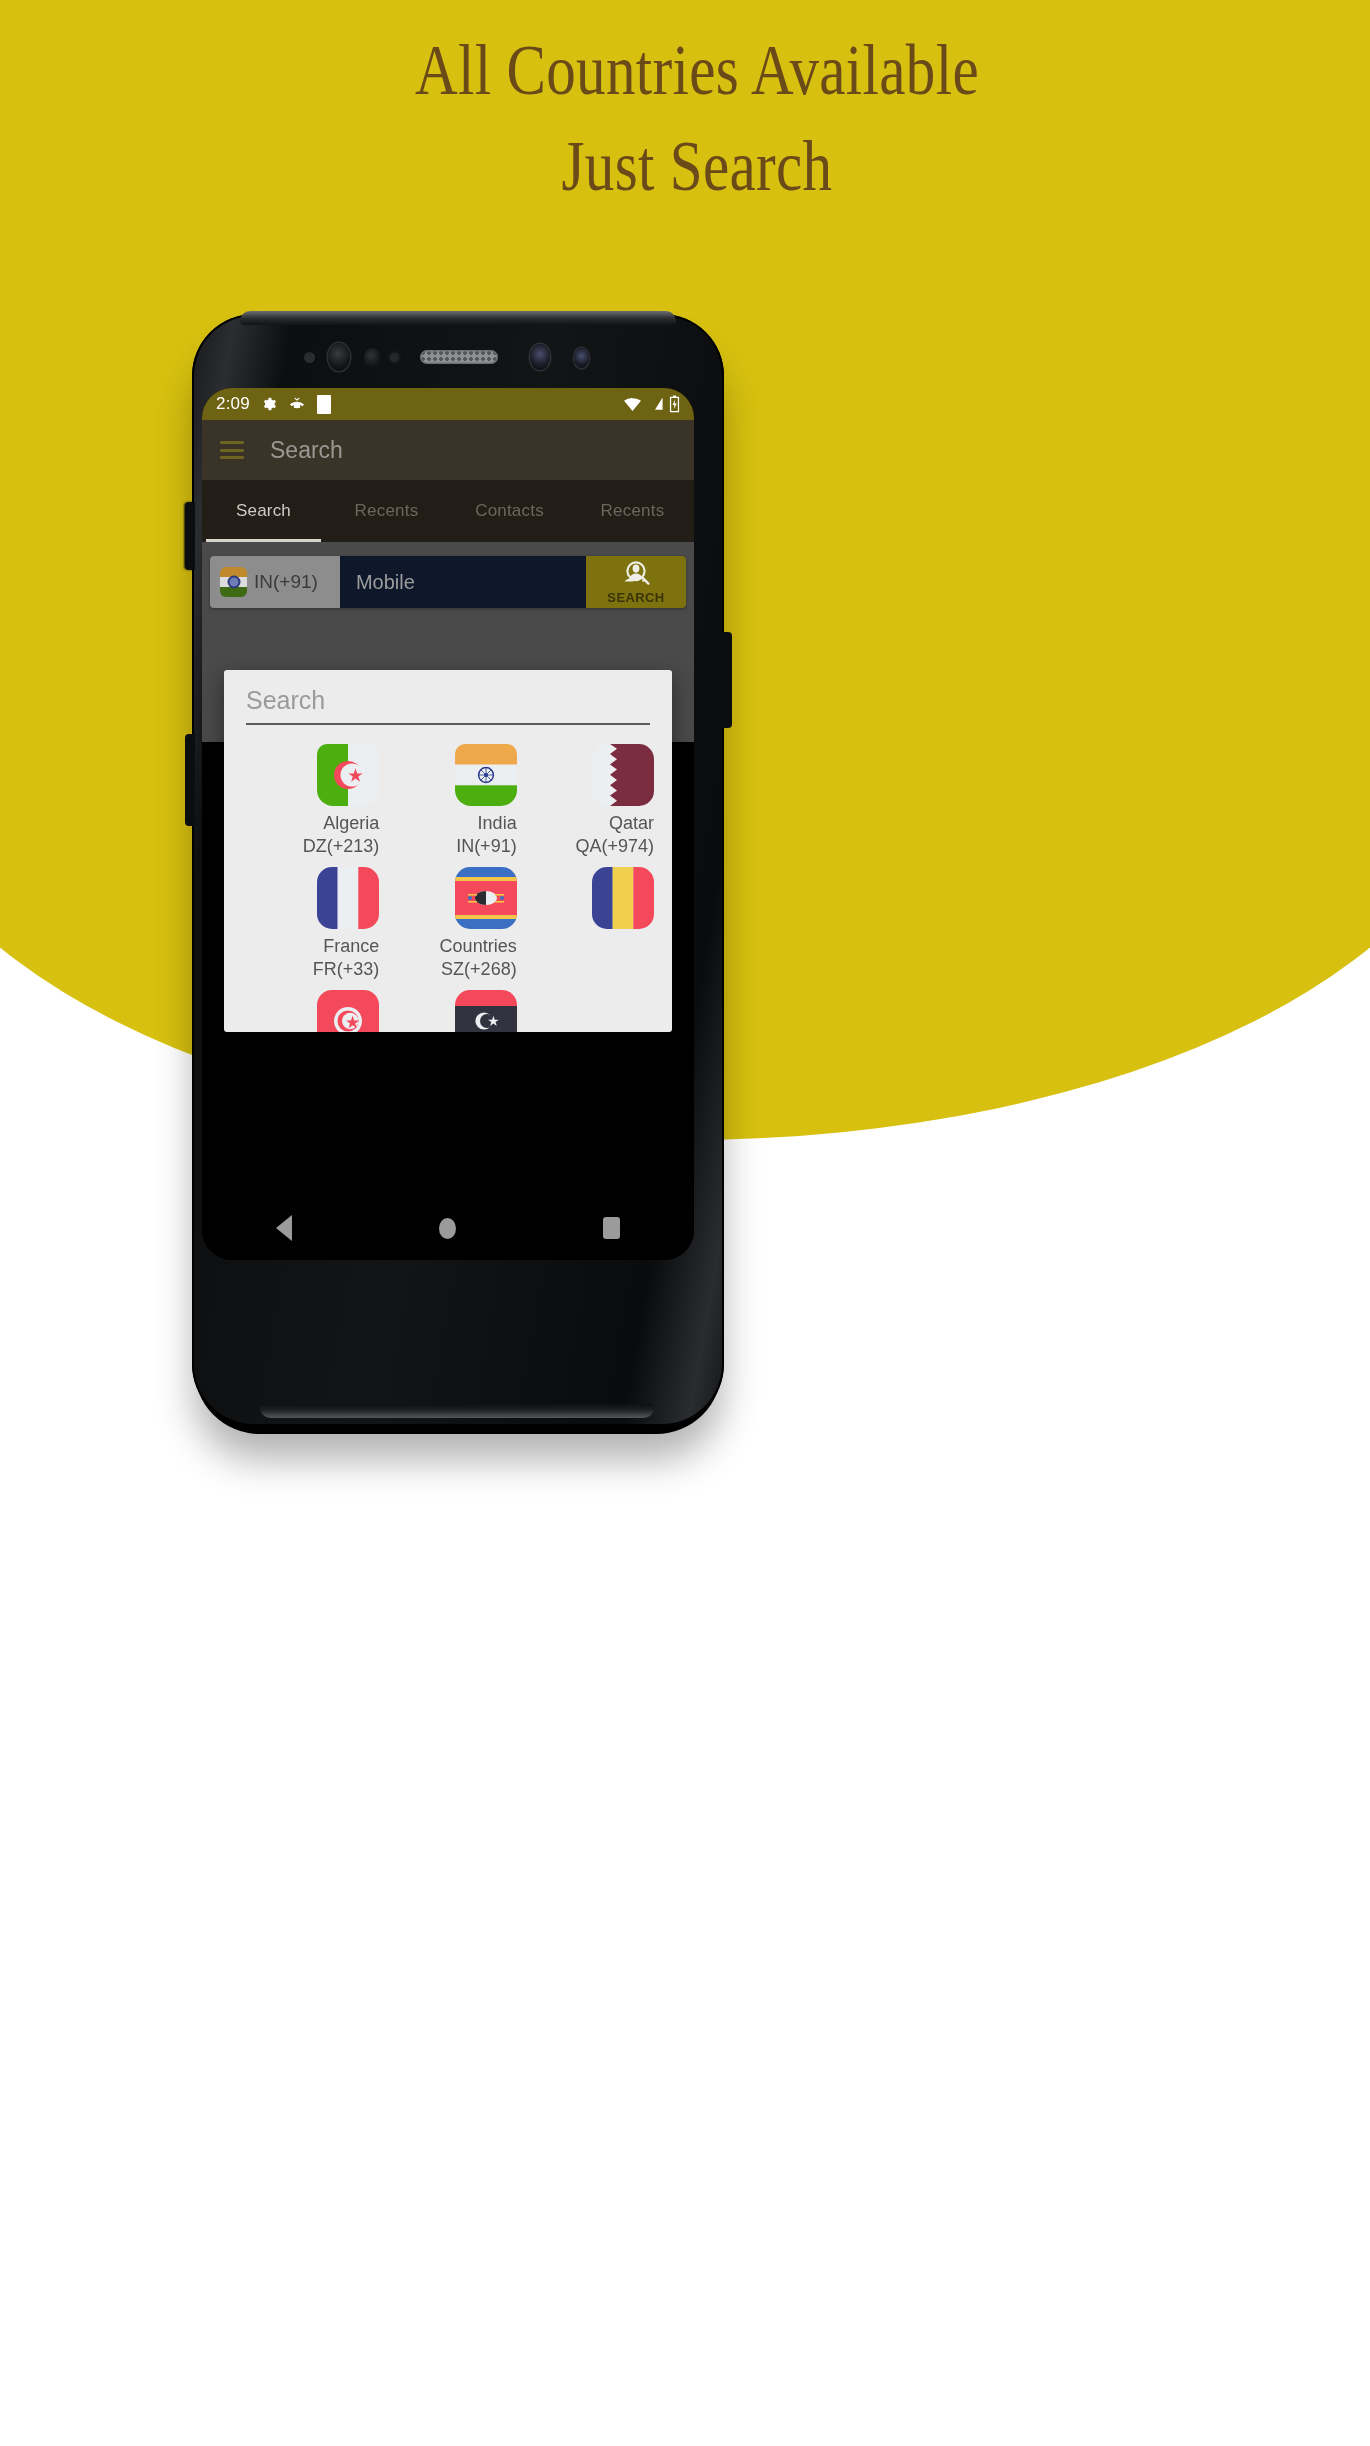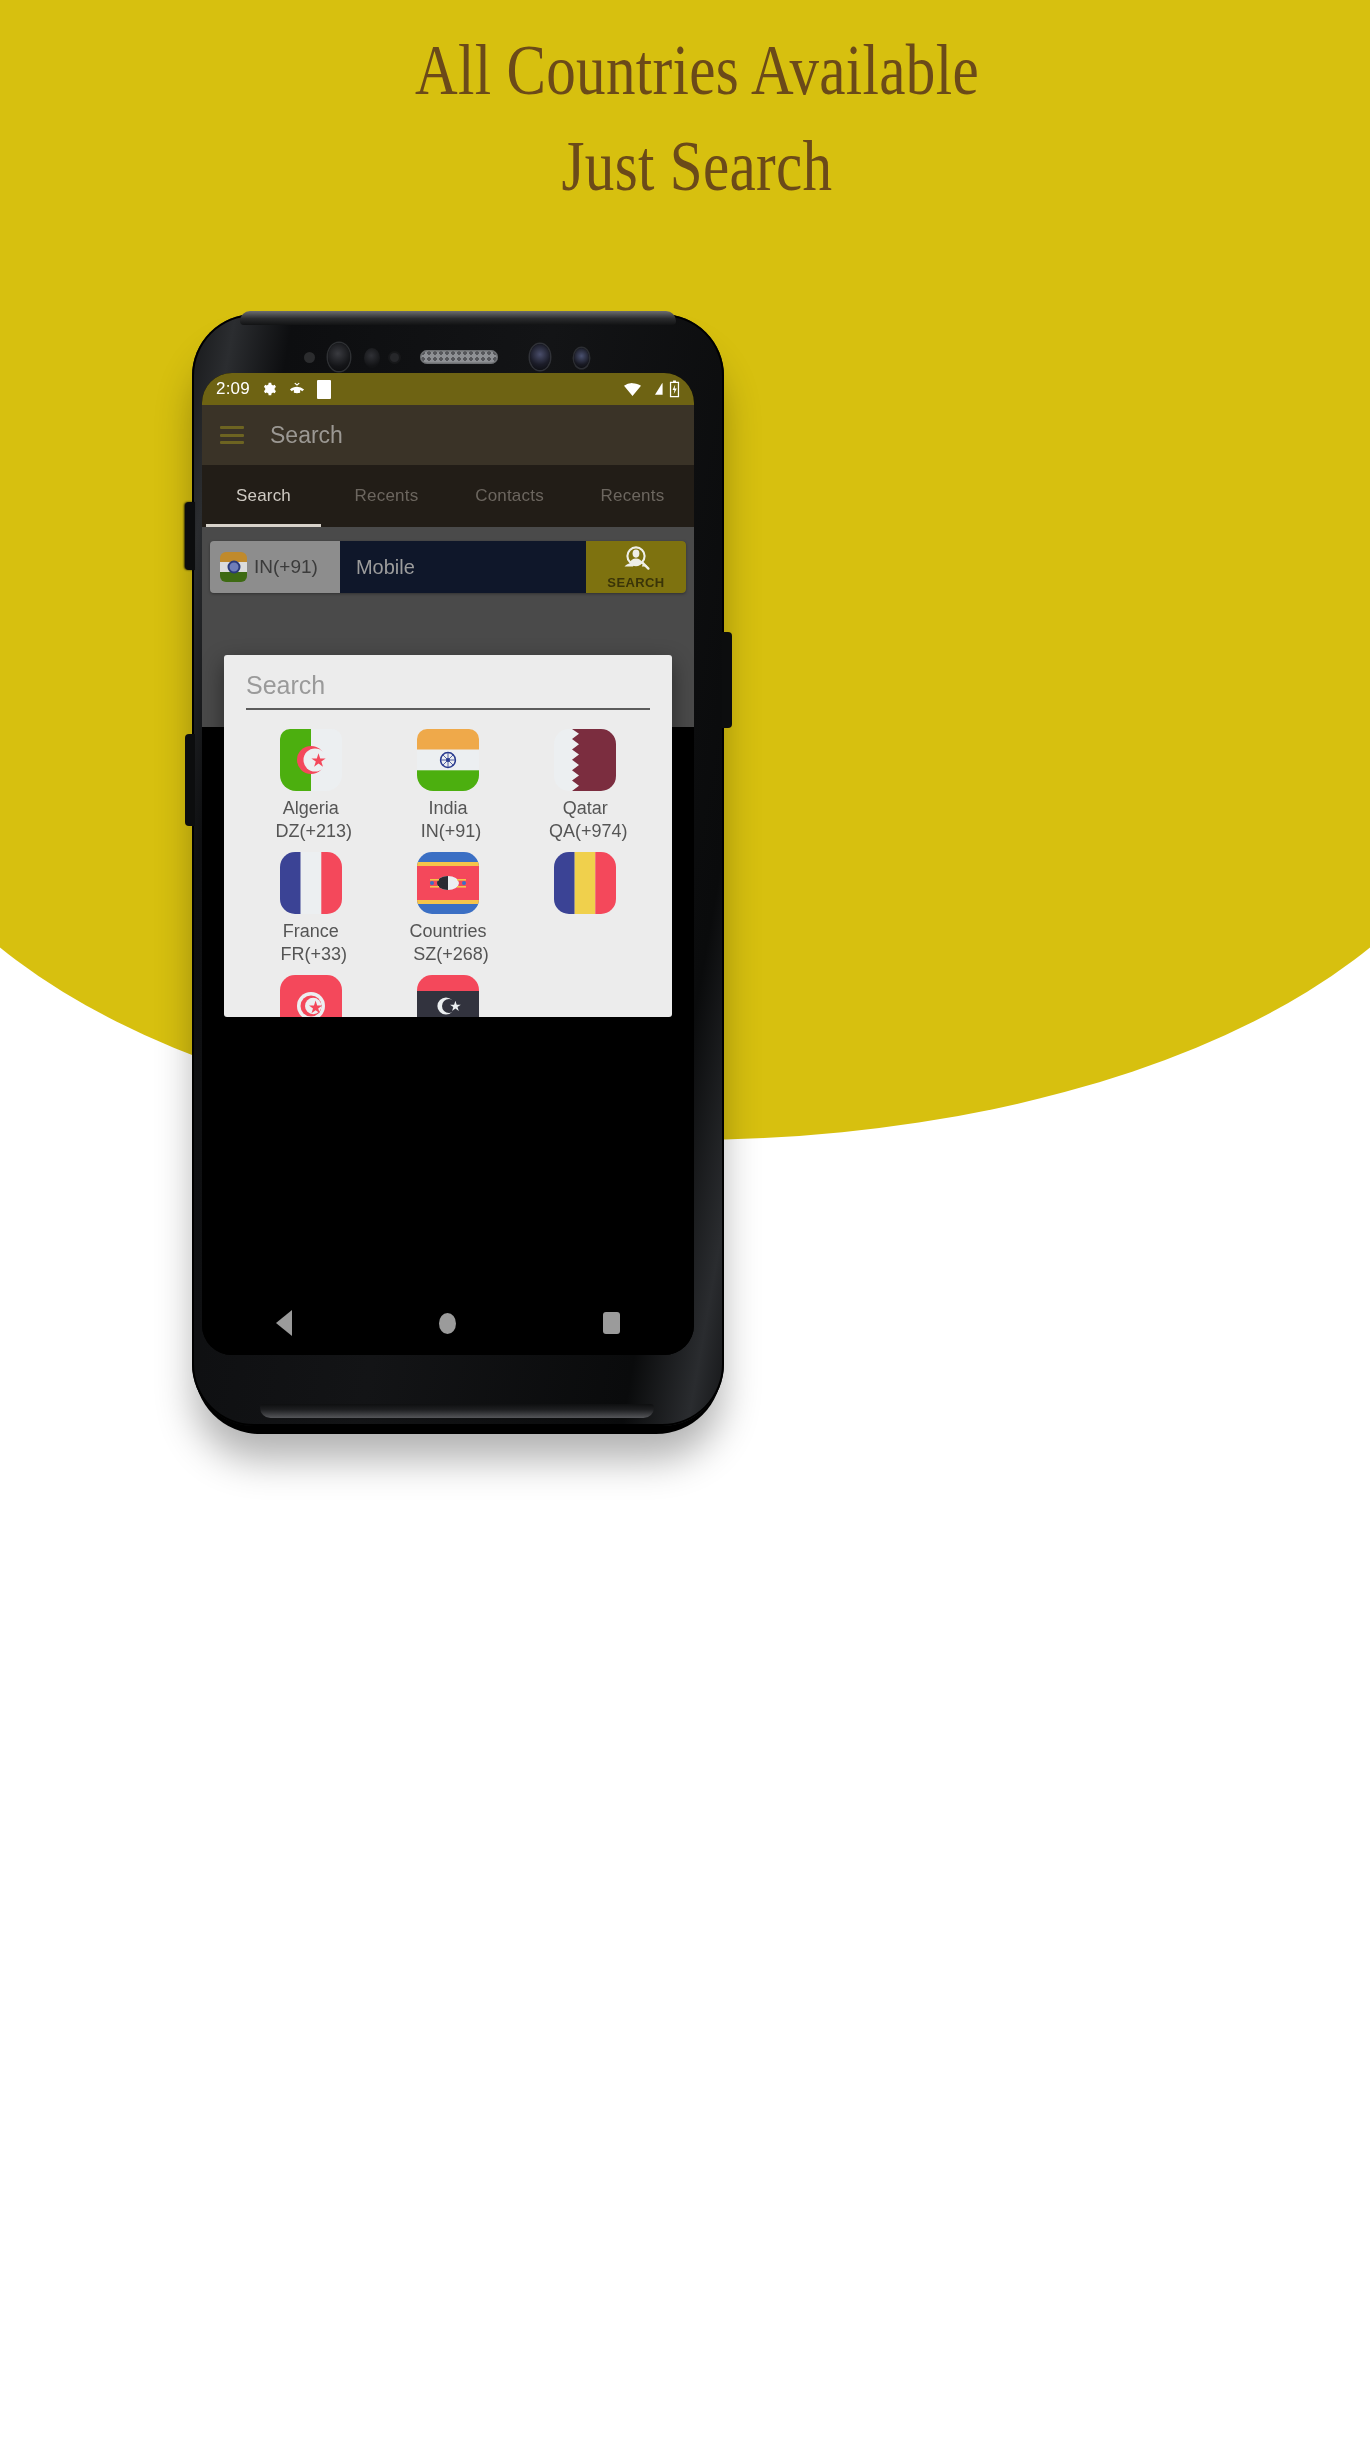--- a/index.html
+++ b/index.html
@@ -73,21 +73,21 @@
   .speaker{
     position:absolute;left:238px;top:10px;width:78px;height:14px;border-radius:7px;
     background:#8e9094;
     background-image:radial-gradient(#55565a 38%,transparent 40%);
     background-size:6px 6px;
     box-shadow:inset 0 0 0 1.5px #6e7073;
   }
 
   
   #screen{
-    position:absolute;left:20px;top:67px;width:492px;height:982px;
+    position:absolute;left:20px;top:82px;width:492px;height:872px;
     border-radius:30px;overflow:hidden;background:#000;
   }
   
   .statusbar{
     position:relative;height:32px;background:#6e6313;
     display:flex;align-items:center;padding:0 14px;box-sizing:border-box;
     color:#fff;font-size:17px;
   }
   .sb-left{display:flex;align-items:center;gap:11px;}
   .sb-right{margin-left:auto;display:flex;align-items:center;gap:6px;}
@@ -166,21 +166,21 @@
     box-shadow:0 8px 22px rgba(0,0,0,.45);
   }
   .dlg-search{
     margin:16px 22px 0;padding-bottom:8px;border-bottom:2px solid #5c5c5c;
   }
   .dlg-search .ph{color:#9a9a9a;font-size:25px;}
   .grid{
     display:grid;grid-template-columns:repeat(3,1fr);
     padding:10px 18px 0;box-sizing:border-box;
   }
-  .cell{display:flex;flex-direction:column;align-items:center;padding-top:9px;}
+  .cell{display:flex;flex-direction:column;align-items:flex-end;padding-top:9px;}
   .cell .cname{font-size:18px;color:#555;margin-top:6px;line-height:23px;}
   .cell .ccode{font-size:18px;color:#555;line-height:23px;margin-left:6px;}
   .flag{width:62px;height:62px;position:relative;overflow:hidden;flex:none;}
   .r-sq{border-radius:10px 10px 16px 16px;}
   .r-full{border-radius:15px;}
 
   
   .navbar{
     position:absolute;left:0;bottom:0;width:492px;height:64px;background:#000;
     display:flex;align-items:center;justify-content:space-around;

